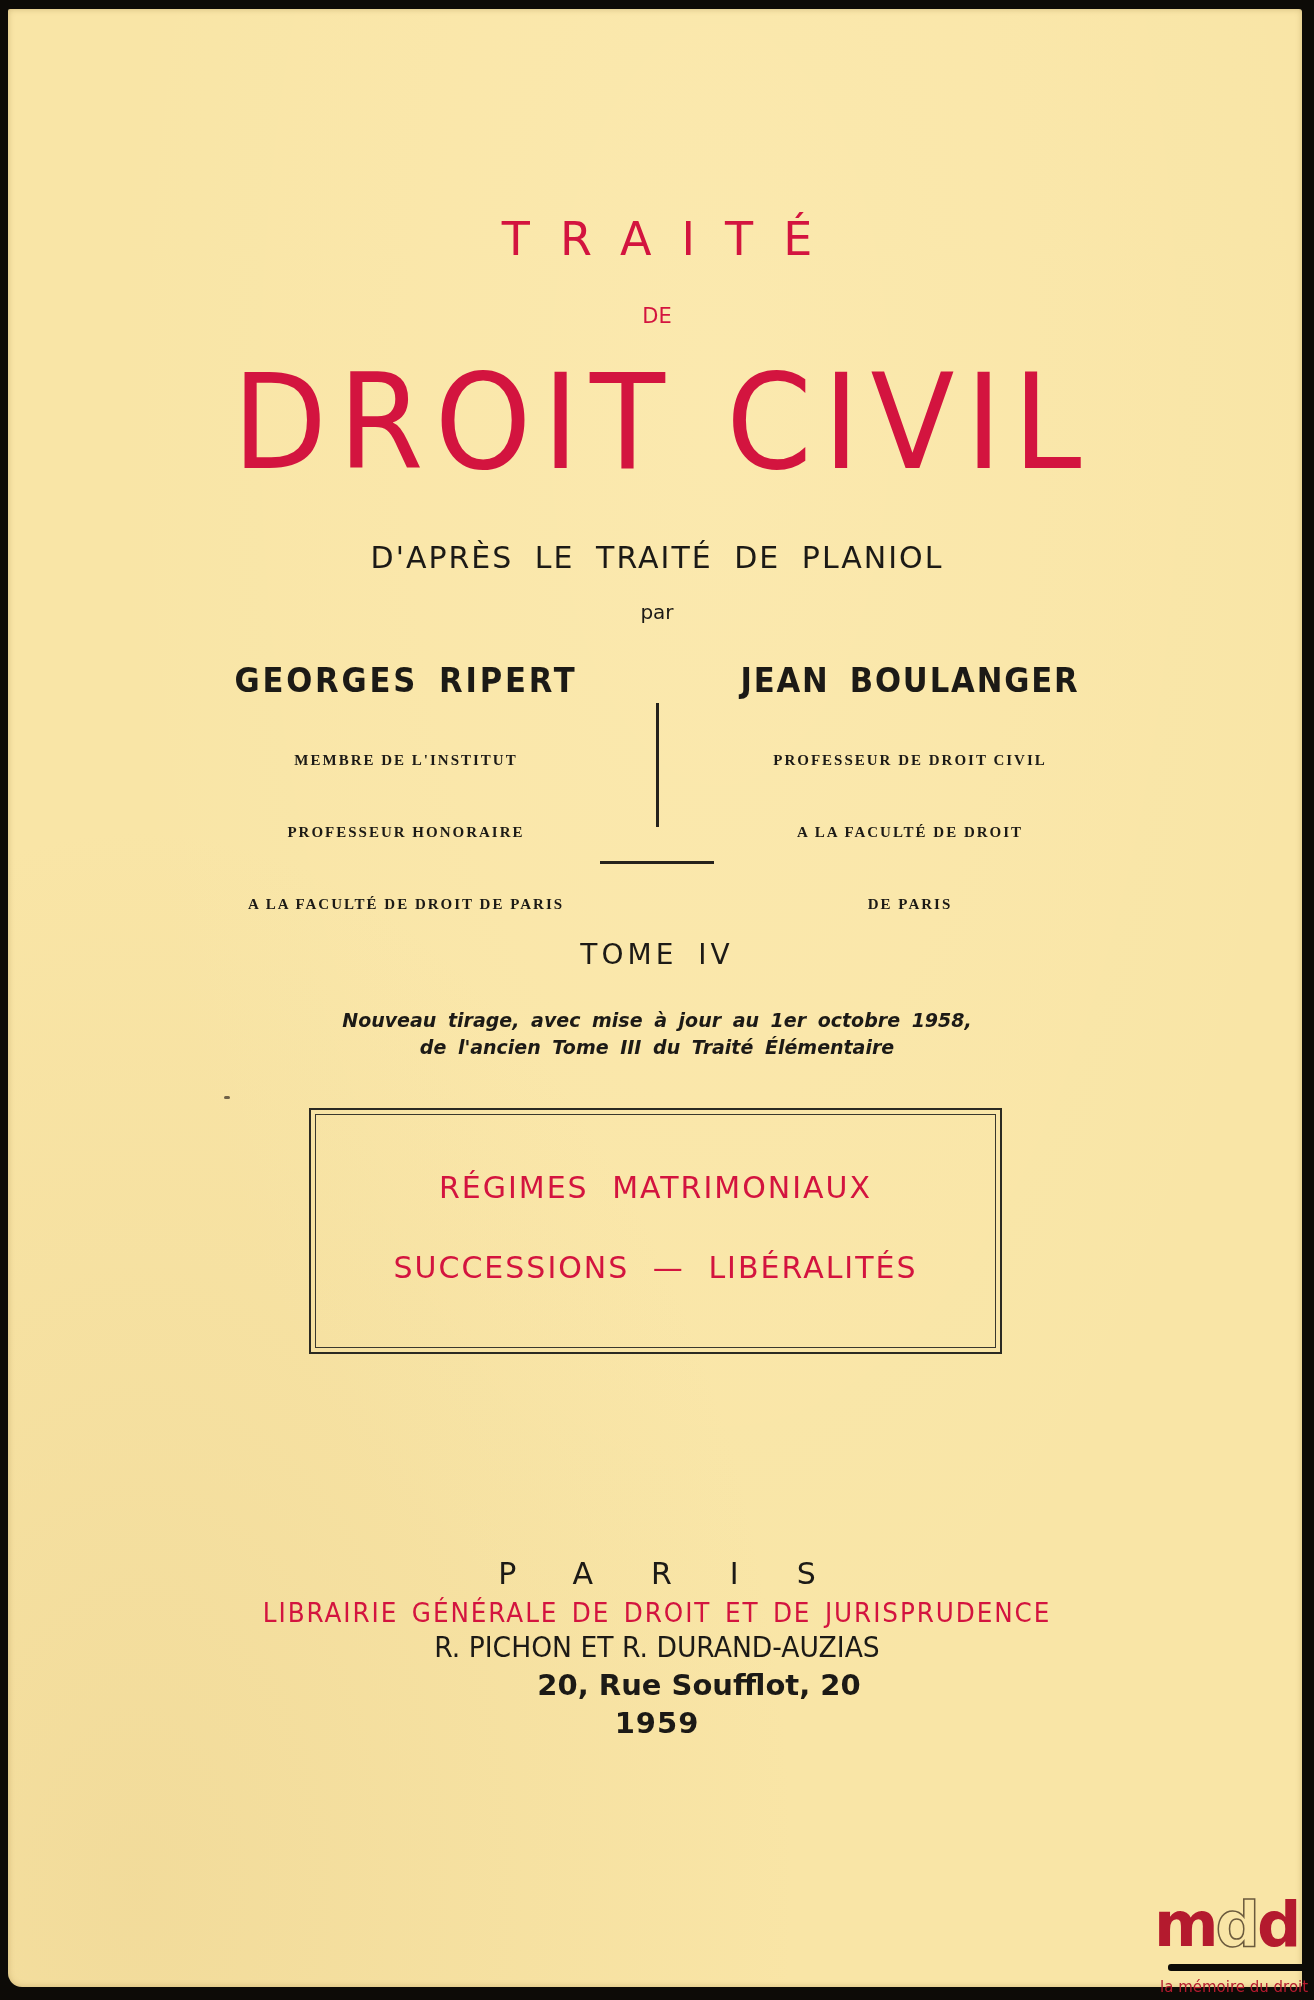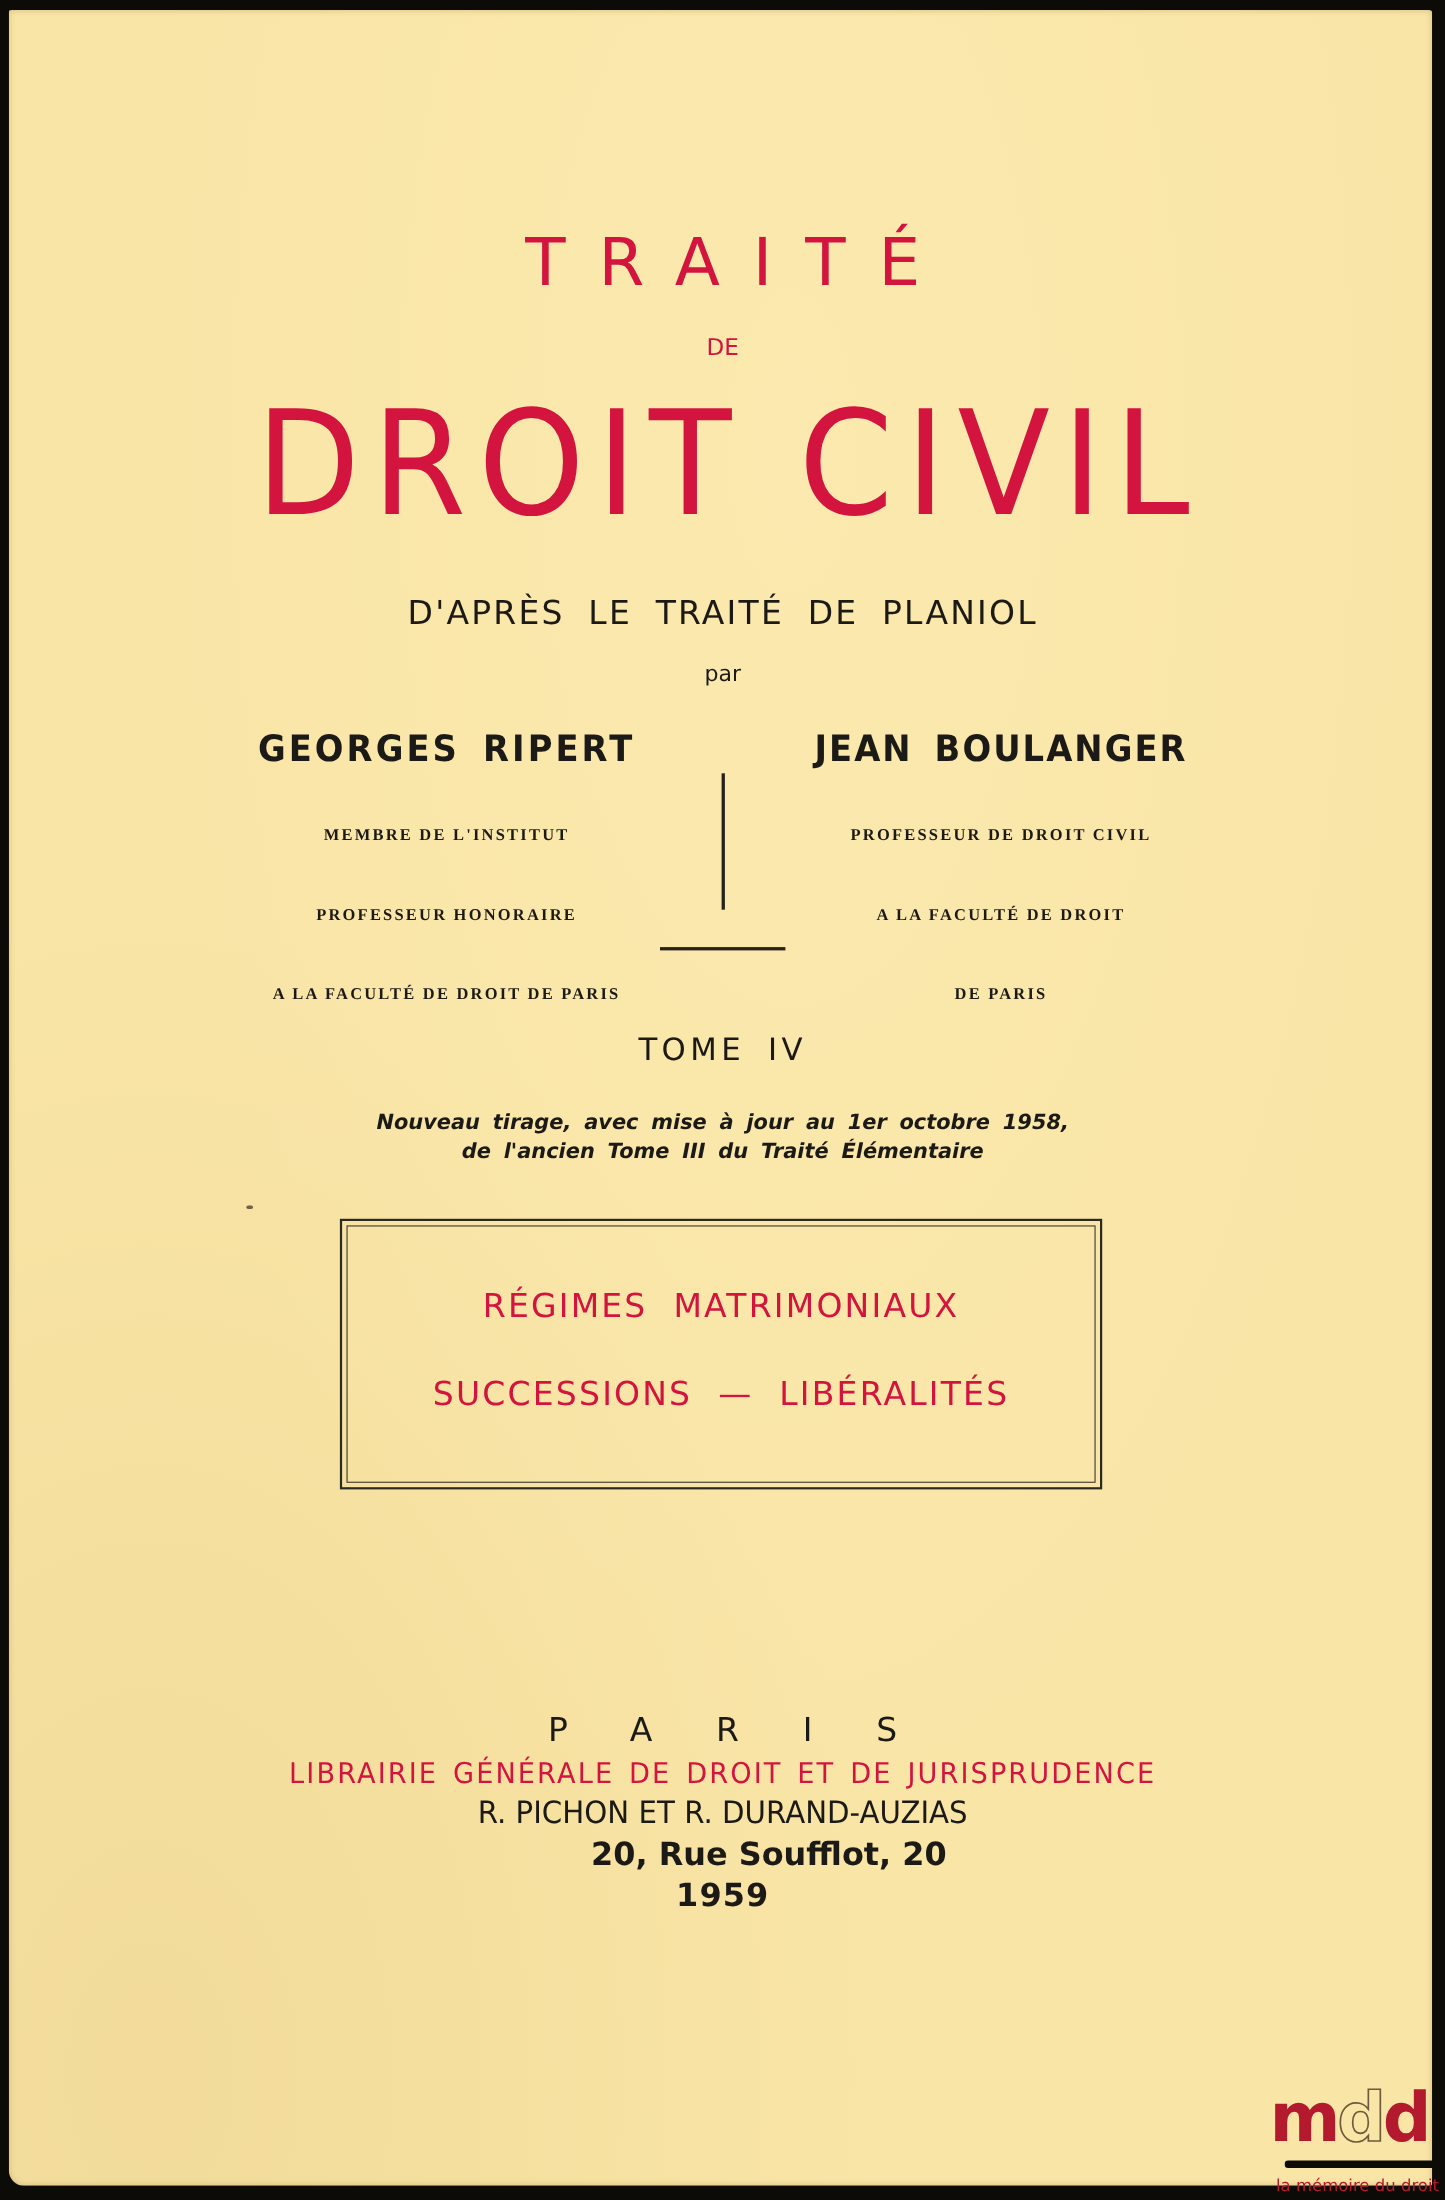--- a/index.html
+++ b/index.html
@@ -24,21 +24,21 @@
     box-shadow: inset 0 0 6px rgba(140,110,50,0.35);
   }
   .abs { position: absolute; left: 0; width: 1314px; text-align: center; }
   .sans { font-family: "DejaVu Sans", "Liberation Sans", sans-serif; }
   .serif { font-family: "Liberation Serif", "DejaVu Serif", serif; margin-top: 44px; }
   .red { color: #d3143f; }
   .ink { color: #1c1a16; }
 
   .title-traite {
     top: 204px;
-    font-size: 60px;
+    font-size: 46px;
     letter-spacing: 30px;
     text-indent: 30px;
     line-height: 70px;
     font-weight: normal;
   }
   .title-de {
     top: 303px;
     font-size: 21px;
     line-height: 26px;
   }

